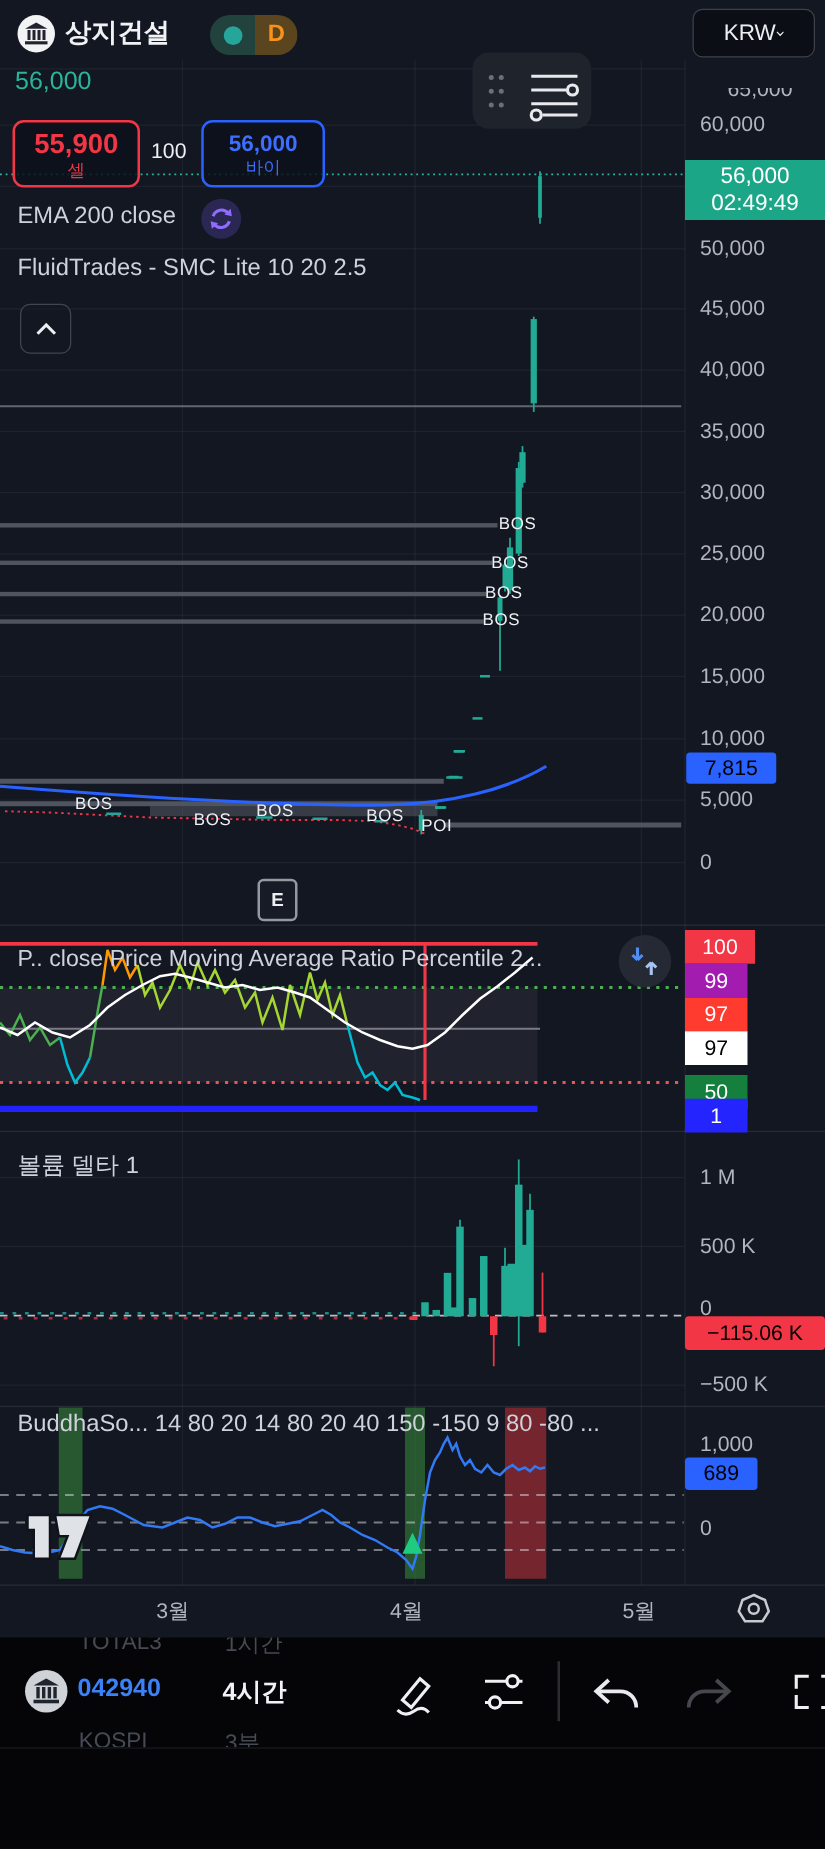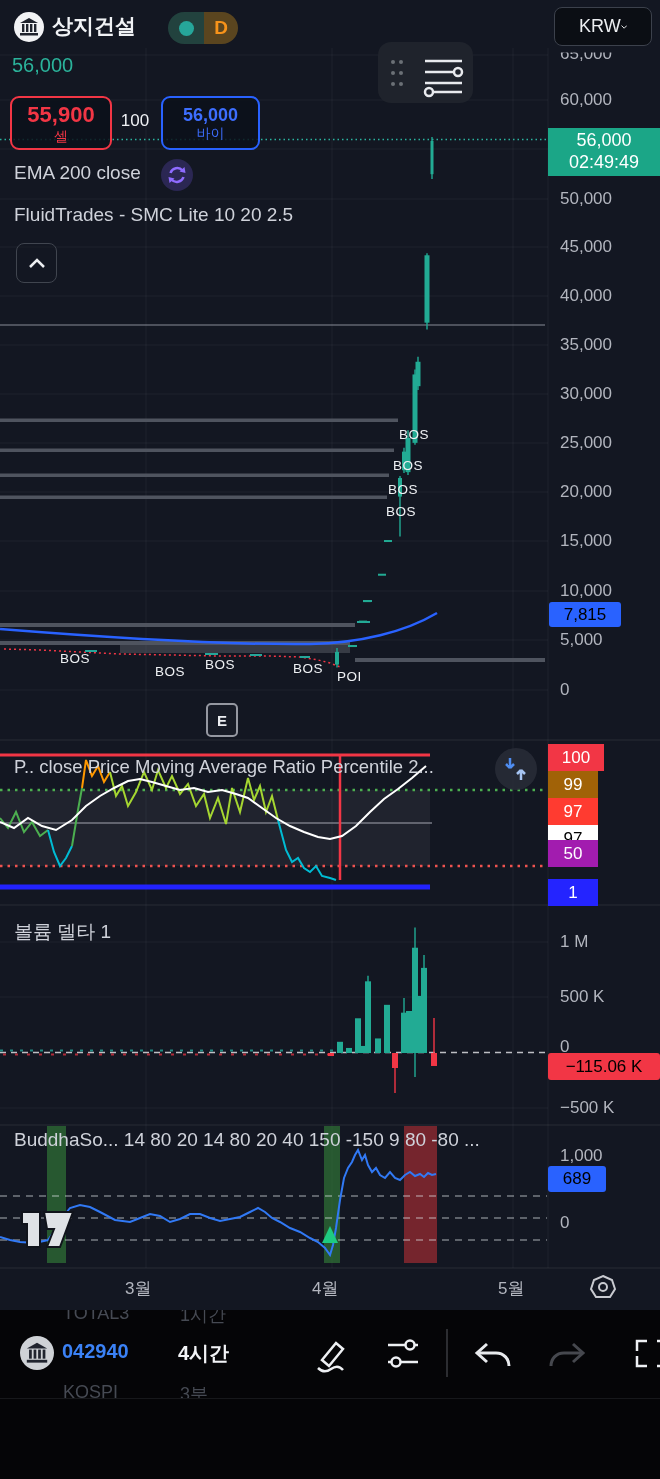--- a/index.html
+++ b/index.html
@@ -2,21 +2,21 @@
 <html><head>
 <meta charset="utf-8">
 <style>
   html,body{margin:0;padding:0;}
   body{width:660px;height:1479px;position:relative;overflow:hidden;background:#131722;
        font-family:"Liberation Sans","DejaVu Sans",sans-serif;-webkit-font-smoothing:antialiased;}
   .abs{position:absolute;}
   svg{display:block;}
   .tick{position:absolute;left:560px;font-size:17px;color:#b2b5be;line-height:20px;}
   .legend{position:absolute;color:#cfd2da;font-size:19px;white-space:nowrap;}
-  .bos{position:absolute;color:#eef0f3;font-size:13.5px;font-weight:500;letter-spacing:.5px;margin-top:16px;}
+  .bos{position:absolute;color:#eef0f3;font-size:13.5px;font-weight:500;letter-spacing:.5px;}
   .scalebox{position:absolute;left:548px;width:50px;height:27px;display:flex;align-items:center;justify-content:center;
             font-size:17px;font-weight:500;color:#fff;}
   .badge{position:absolute;display:flex;align-items:center;justify-content:center;color:#000000;font-size:17px;}
   .btn{position:absolute;width:98px;height:50px;border-radius:9px;background:rgba(12,16,26,.85);
        display:flex;flex-direction:column;align-items:center;justify-content:center;line-height:1.15;}
   .faintrow{color:#464a53;font-size:18px;position:absolute;}
 </style>
 </head>
 <body>
 
@@ -272,21 +272,21 @@
 <div class="bos" style="left:388px;top:466px;">BOS</div>
 <div class="bos" style="left:386px;top:488px;">BOS</div>
 <div class="bos" style="left:60px;top:635px;">BOS</div>
 <div class="bos" style="left:155px;top:648px;">BOS</div>
 <div class="bos" style="left:205px;top:641px;">BOS</div>
 <div class="bos" style="left:293px;top:645px;">BOS</div>
 <div class="bos" style="left:337px;top:653px;">POI</div>
 <div class="abs" style="left:206px;top:703px;width:28px;height:30px;border:2px solid #9598a1;border-radius:5px;background:#171b26;display:flex;align-items:center;justify-content:center;color:#eceef1;font-size:15px;font-weight:700;">E</div>
 
 <div>
-  <div class="tick" style="top:44px;clip-path:inset(42% 0 0 0);">65,000</div>
+  <div class="tick" style="top:62px;clip-path:inset(42% 0 0 0);margin-left:22px;">65,000</div>
   <div class="tick" style="top:90px;">60,000</div>
   <div class="tick" style="top:189px;">50,000</div>
   <div class="tick" style="top:237px;">45,000</div>
   <div class="tick" style="top:286px;">40,000</div>
   <div class="tick" style="top:335px;">35,000</div>
   <div class="tick" style="top:384px;">30,000</div>
   <div class="tick" style="top:433px;">25,000</div>
   <div class="tick" style="top:482px;">20,000</div>
   <div class="tick" style="top:531px;">15,000</div>
   <div class="tick" style="top:581px;">10,000</div>
@@ -301,24 +301,24 @@
 <div class="badge" style="left:549px;top:602px;width:72px;height:25px;background:#2962ff;border-radius:3px;">7,815</div>
 
 <div class="legend" style="left:14px;top:756px;font-size:18.5px;text-align:center;">P.. close Price Moving Average Ratio Percentile 2...</div>
 <div class="abs" style="left:495px;top:748px;width:42px;height:42px;border-radius:50%;background:rgba(42,46,57,.8);">
   <svg width="42" height="42" viewBox="0 0 42 42" fill="none">
     <path d="M15,10 v10 M15,20 l-4,-4 M15,20 l4,-4" stroke="#4f8df0" stroke-width="2.5"></path>
     <path d="M26,32 v-10 M26,22 l-4,4 M26,22 l4,4" stroke="#a6c4f2" stroke-width="2.5"></path>
   </svg>
 </div>
 <div class="scalebox" style="top:744px;width:56px;background:#f23645;">100</div>
-<div class="scalebox" style="top:771px;background:#a16207;">99</div>
+<div class="scalebox" style="top:771px;background:#a21caf;">99</div>
 <div class="scalebox" style="top:798px;background:#ff3b30;">97</div>
 <div class="scalebox" style="top:825px;background:#ffffff;color:#000;">97</div>
-<div class="scalebox" style="top:840px;background:#a21caf;">50</div>
+<div class="scalebox" style="top:860px;background:#15803d;">50</div>
 <div class="scalebox" style="top:879px;background:#2424ff;">1</div>
 
 <div class="legend" style="left:14px;top:919px;">볼륨 델타 1</div>
 <div class="tick" style="top:932px;">1 M</div>
 <div class="tick" style="top:987px;">500 K</div>
 <div class="tick" style="top:1037px;">0</div>
 <div class="tick" style="top:1098px;">−500 K</div>
 <div class="badge" style="left:548px;top:1053px;width:112px;height:27px;background:#f23645;border-radius:3px;">−115.06 K</div>
 
 <div class="legend" style="left:14px;top:1129px;">BuddhaSo... 14 80 20 14 80 20 40 150 -150 9 80 -80 ...</div>

